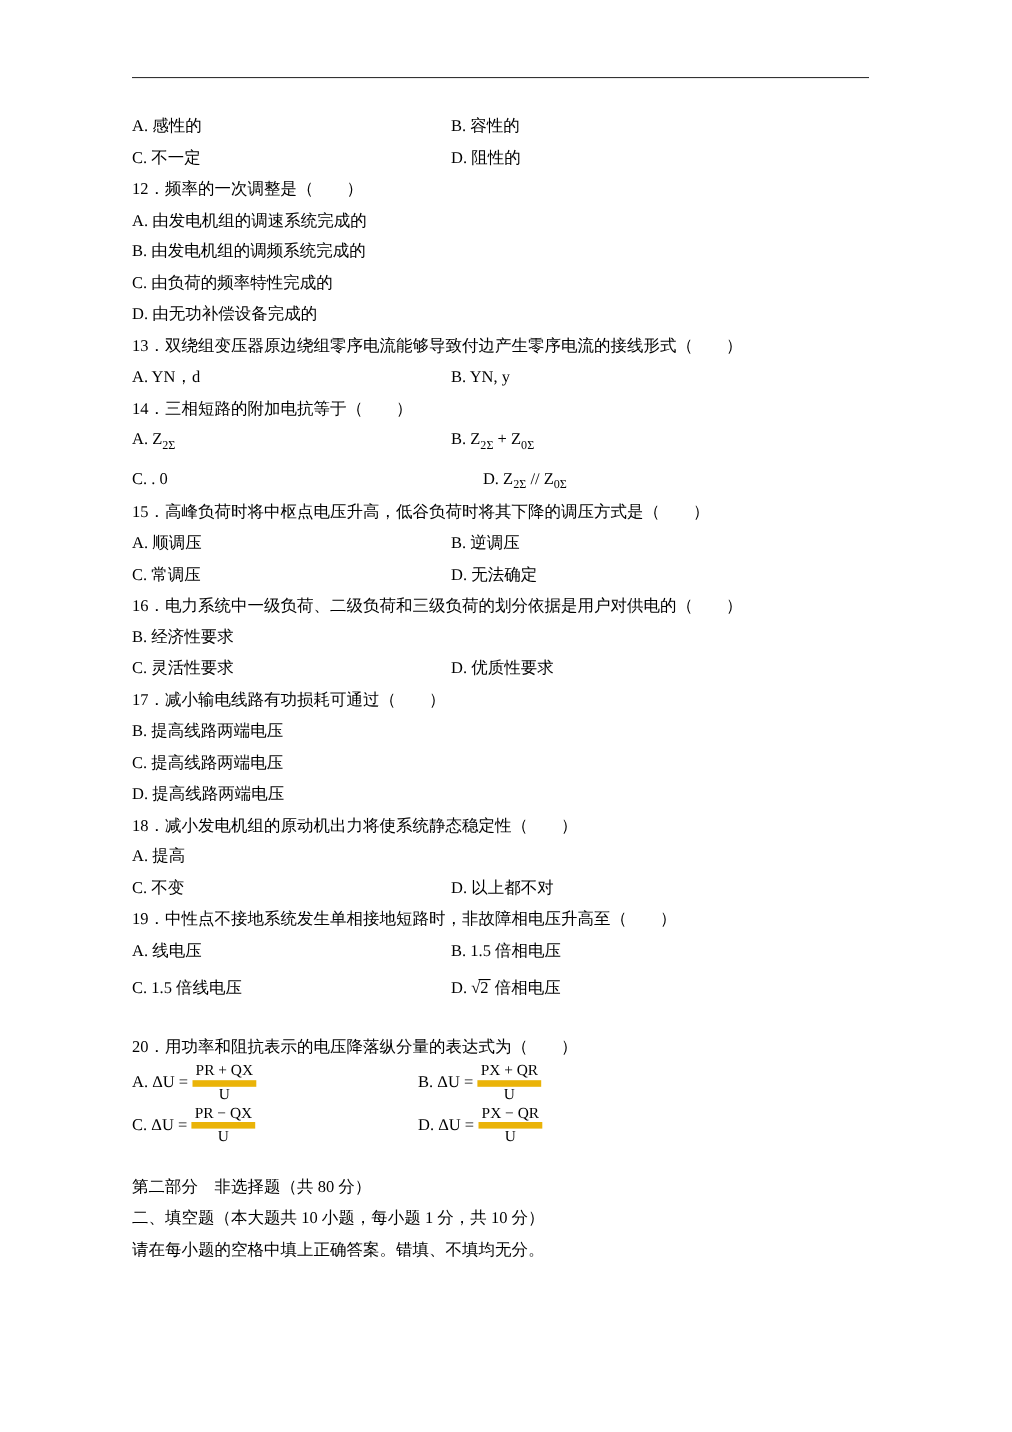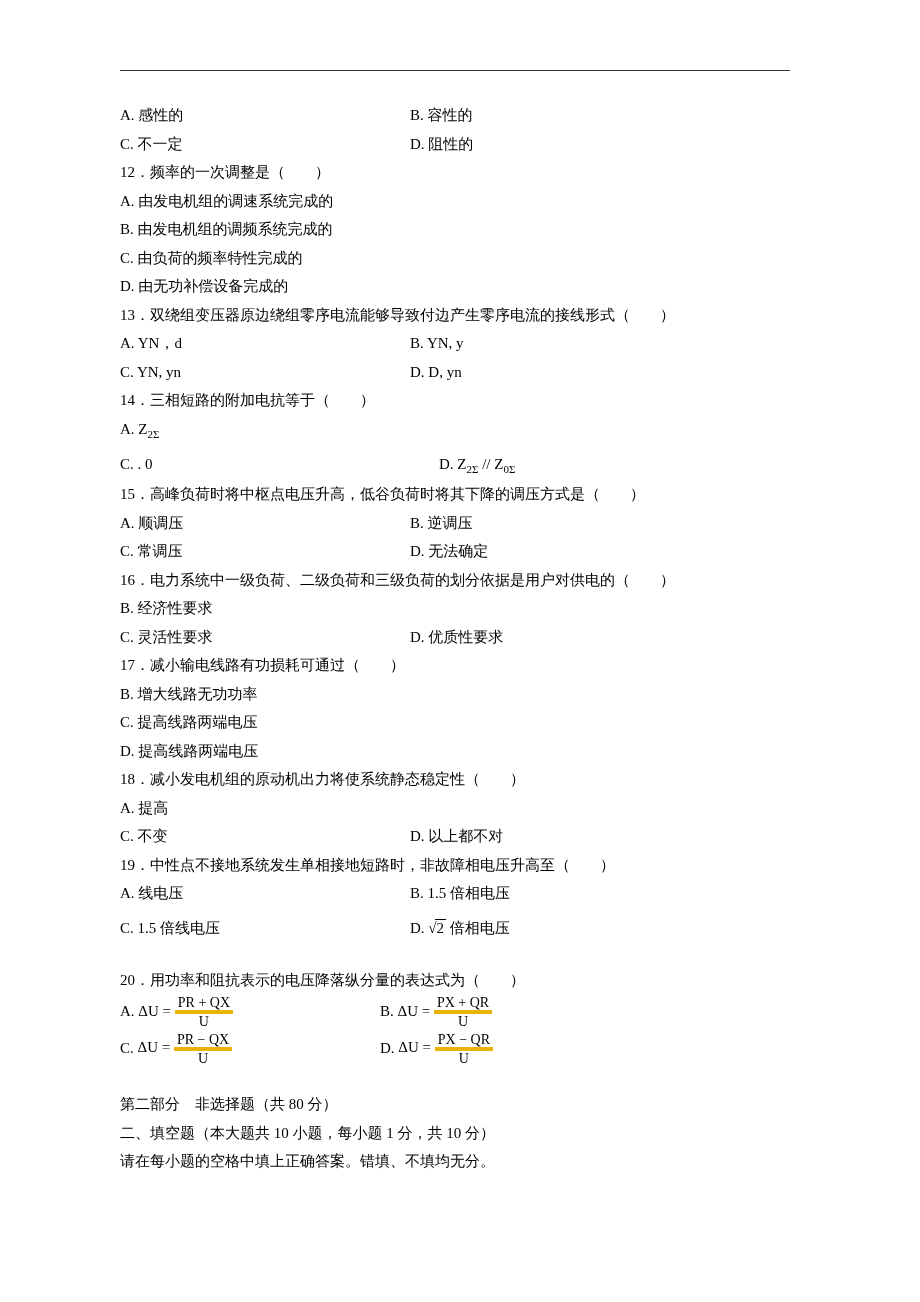--- a/index.html
+++ b/index.html
@@ -35,21 +35,21 @@
     display: inline-block;
     vertical-align: middle;
     text-align: center;
     line-height: 1.1;
     font-size: 14px;
     font-family: "Times New Roman", serif;
   }
   .frac .num {
     display: block;
     padding: 0 3px;
-    border-bottom: 4px solid #eab308;
+    border-bottom: 6px solid #eab308;
   }
   .frac .den {
     display: block;
     padding: 0 3px;
   }
   .sub { font-size: 11px; vertical-align: sub; }
   .sqrt {
     font-family: "Times New Roman", serif;
     display:inline-block;
     position:relative;
@@ -80,33 +80,35 @@
   <div class="opt">A. 由发电机组的调速系统完成的</div>
   <div class="opt">B. 由发电机组的调频系统完成的</div>
   <div class="opt">C. 由负荷的频率特性完成的</div>
   <div class="opt">D. 由无功补偿设备完成的</div>
 
   <div class="q">13．双绕组变压器原边绕组零序电流能够导致付边产生零序电流的接线形式（　　）</div>
   <div class="row">
     <div class="col-a opt">A. YN，d</div>
     <div class="col-b opt">B. YN, y</div>
   </div>
-  <div class="row">
-    <div class="col-a opt">C. YN, yn</div>
-    <div class="col-b opt">D. D, yn</div>
-  </div>
 
   <div class="q">14．三相短路的附加电抗等于（　　）</div>
   <div class="row" style="">
     <div class="col-a opt">
       <span>A.</span>
       <span class="math">
         <span>Z</span><span class="sub">2Σ</span>
       </span>
     </div>
+    <div class="col-b opt">
+      <span>B.</span>
+      <span class="math">
+        <span>Z</span><span class="sub">2Σ</span><span> + </span><span>Z</span><span class="sub">0Σ</span>
+      </span>
+    </div>
   </div>
   <div class="row" style="margin-top:6px;gap:29px;">
     <div class="col-a opt">C. . 0</div>
     <div class="col-b opt">
       <span>D.</span>
       <span class="math">
         <span>Z</span><span class="sub">2Σ</span><span> // </span><span>Z</span><span class="sub">0Σ</span>
       </span>
     </div>
   </div>
@@ -124,21 +126,21 @@
   <div class="q">16．电力系统中一级负荷、二级负荷和三级负荷的划分依据是用户对供电的（　　）</div>
   <div class="row">
     <div class="col-b opt">B. 经济性要求</div>
   </div>
   <div class="row">
     <div class="col-a opt">C. 灵活性要求</div>
     <div class="col-b opt">D. 优质性要求</div>
   </div>
 
   <div class="q">17．减小输电线路有功损耗可通过（　　）</div>
-  <div class="opt">B. 增大线路无功功率</div>
+  <div class="opt">B. 提高线路两端电压</div>
   <div class="opt">C. 提高线路两端电压</div>
   <div class="opt">D. 提高线路两端电压</div>
 
   <div class="q">18．减小发电机组的原动机出力将使系统静态稳定性（　　）</div>
   <div class="row">
     <div class="col-a opt">A. 提高</div>
   </div>
   <div class="row">
     <div class="col-a opt">C. 不变</div>
     <div class="col-b opt">D. 以上都不对</div>

